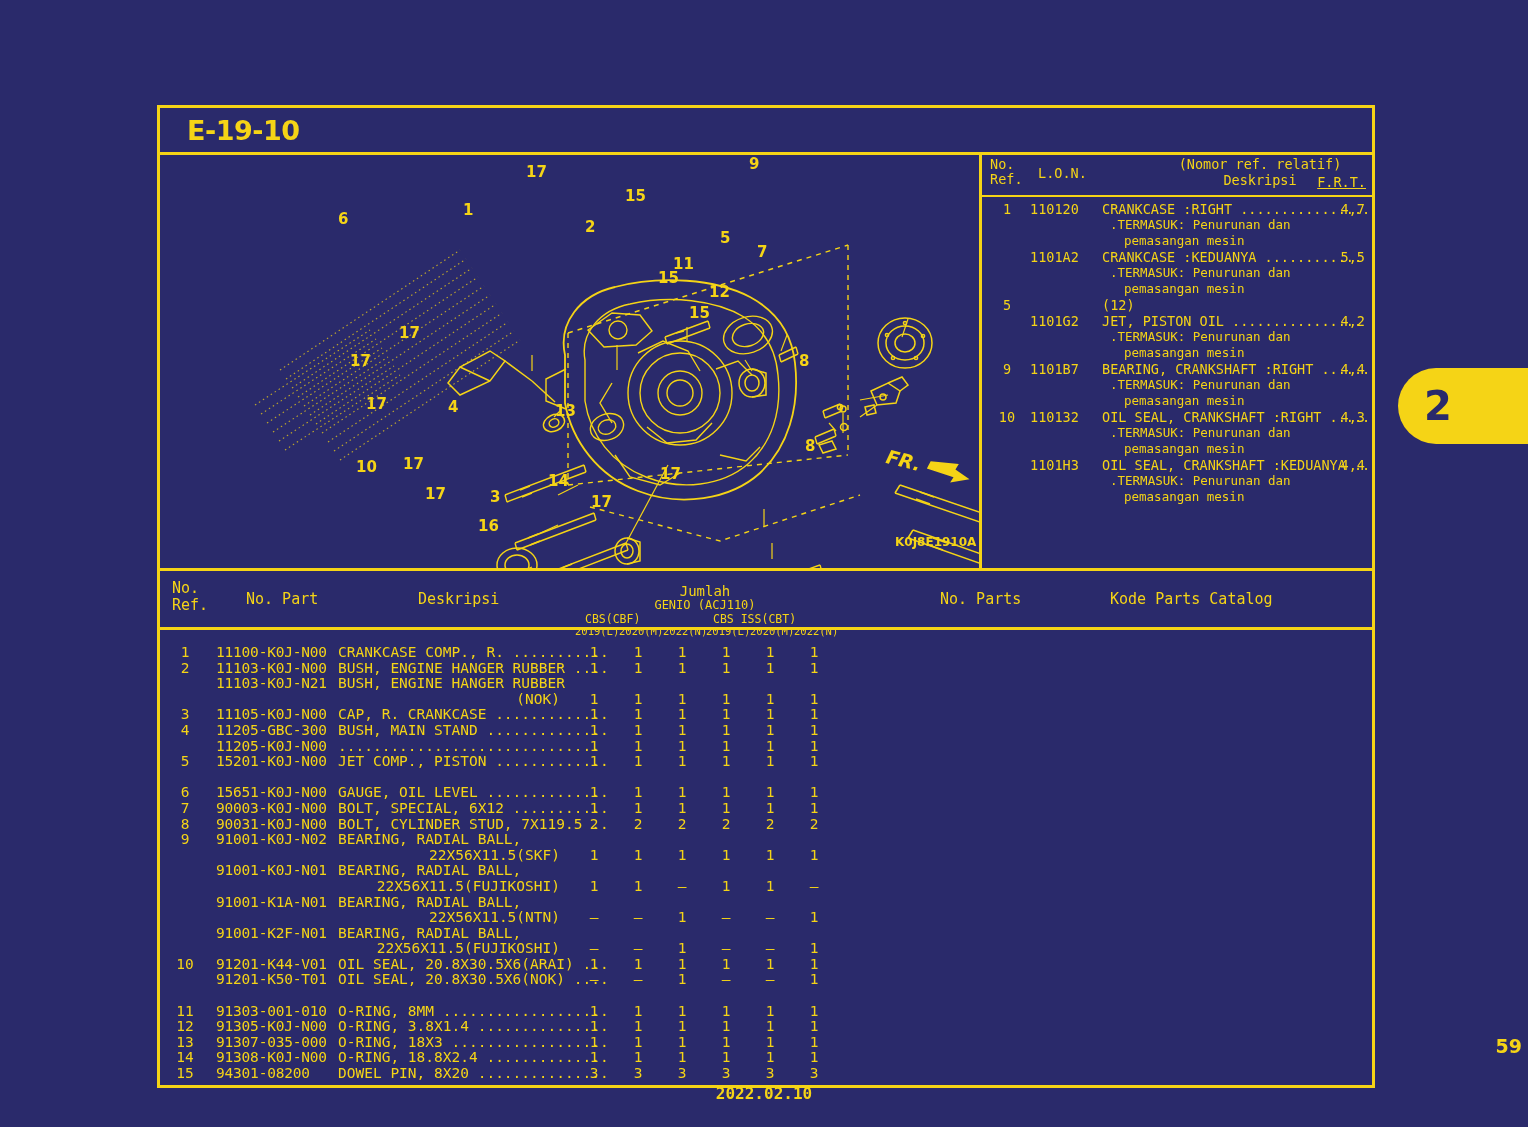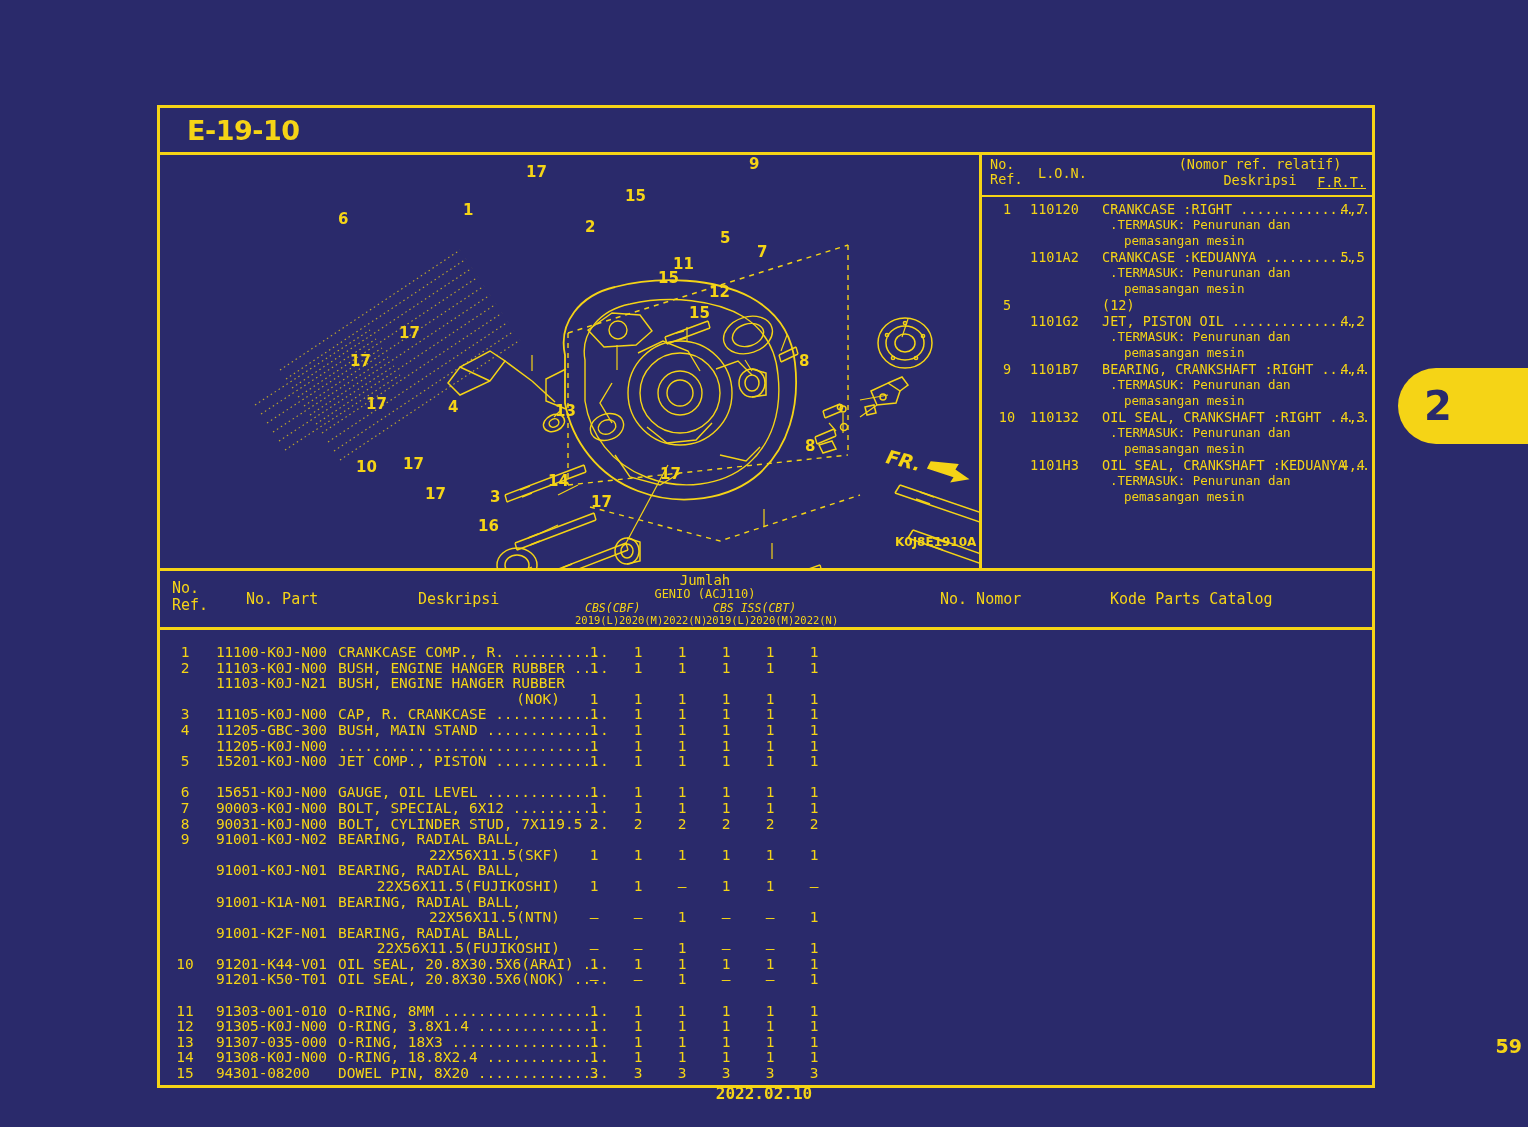--- a/index.html
+++ b/index.html
@@ -120,28 +120,28 @@
     font-size: 15px;
   }
   #mt-head .h-noref { position: absolute; left: 12px;  top: 9px;  line-height: 1.15; }
   #mt-head .h-nopart{ position: absolute; left: 86px;  top: 19px; }
   #mt-head .h-desk  { position: absolute; left: 258px; top: 19px; }
   #mt-head .h-seri  { position: absolute; left: 780px; top: 19px; }
   #mt-head .h-kode  { position: absolute; left: 950px; top: 19px; }
 
   #jumlah-group {
     position: absolute;
-    left: 415px; top: 2px;
+    left: 415px; top: 13px;
     width: 260px;
     color: #f5d416;
     text-align: center;
   }
   #jumlah-group .j-title { font-size: 14px; line-height: 1.05; }
   #jumlah-group .j-model { font-size: 12px; line-height: 1.1; }
-  #jumlah-group .j-vars  { position: relative; height: 13px; font-size: 11.5px; font-style: italic; }
+  #jumlah-group .j-vars  { position: relative; height: 13px; font-size: 11.5px; }
   #jumlah-group .j-vars span { position: absolute; top: 0; }
   #jumlah-group .j-years { position: relative; height: 13px; font-size: 10.5px; white-space: nowrap; }
   #jumlah-group .j-years span { position: absolute; top: 0; }
 
   #mt-body {
     position: relative;
     padding-top: 14px;
     color: #f5d416;
     font-size: 14.5px;
   }
@@ -589,21 +589,21 @@
           </div>
           <div class="j-years">
               <span style="left: 0px;">2019(L)</span>
               <span style="left: 44px;">2020(M)</span>
               <span style="left: 88px;">2022(N)</span>
               <span style="left: 131px;">2019(L)</span>
               <span style="left: 175px;">2020(M)</span>
               <span style="left: 219px;">2022(N)</span>
             </div>
         </div>
-        <div class="h-seri">No. Nomor</div>
+        <div class="h-seri">No. Parts</div>
         <div class="h-kode">Kode Parts Catalog</div>
       </div>
       <div id="mt-body">
           <div class="pr">
             <span class="p-ref">1</span>
             <span class="p-num">11100-K0J-N00</span>
             <span class="p-desc">CRANKCASE COMP., R. ...........</span>
             <span class="q" style="left: 424px;">1</span>
             <span class="q" style="left: 468px;">1</span>
             <span class="q" style="left: 512px;">1</span>

